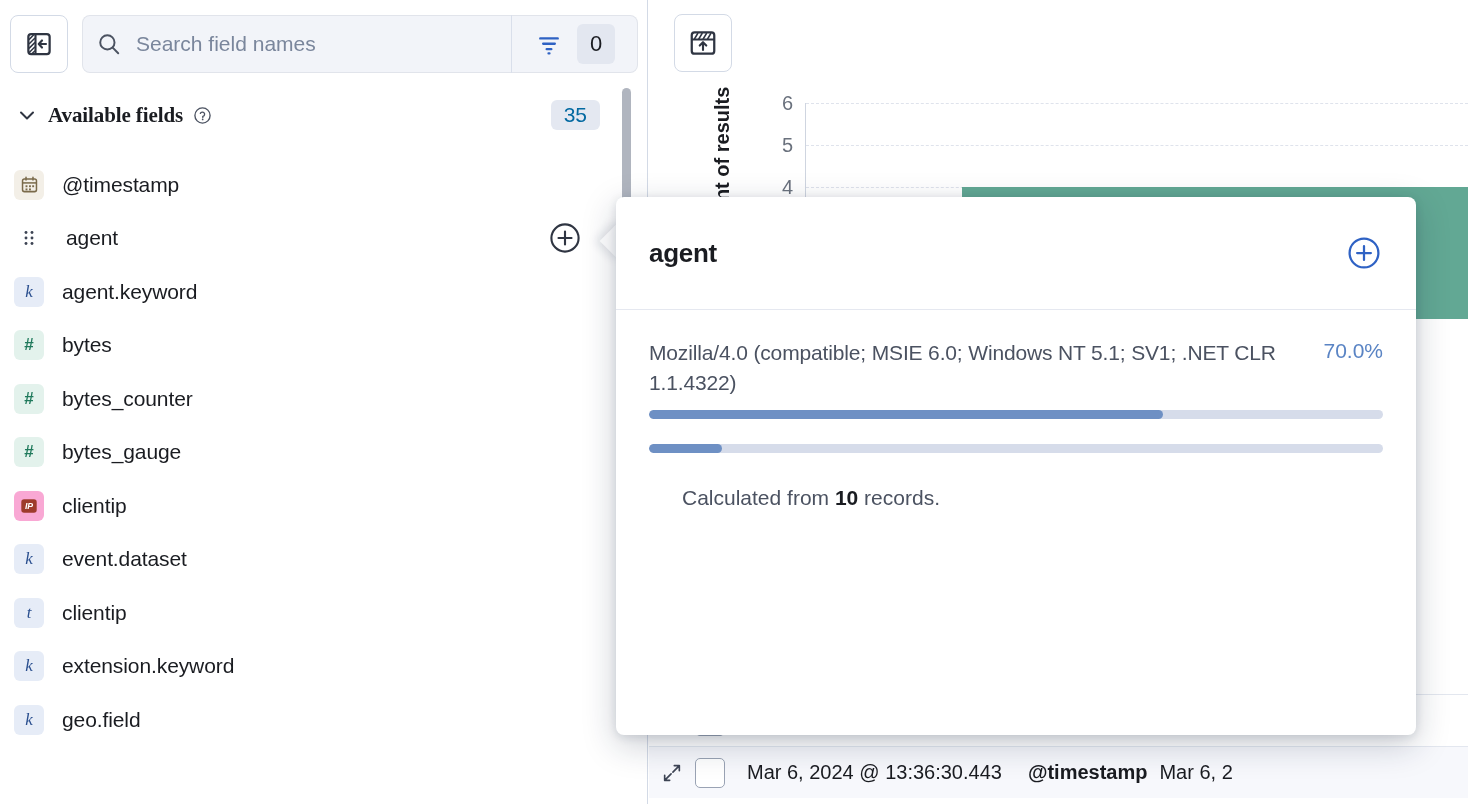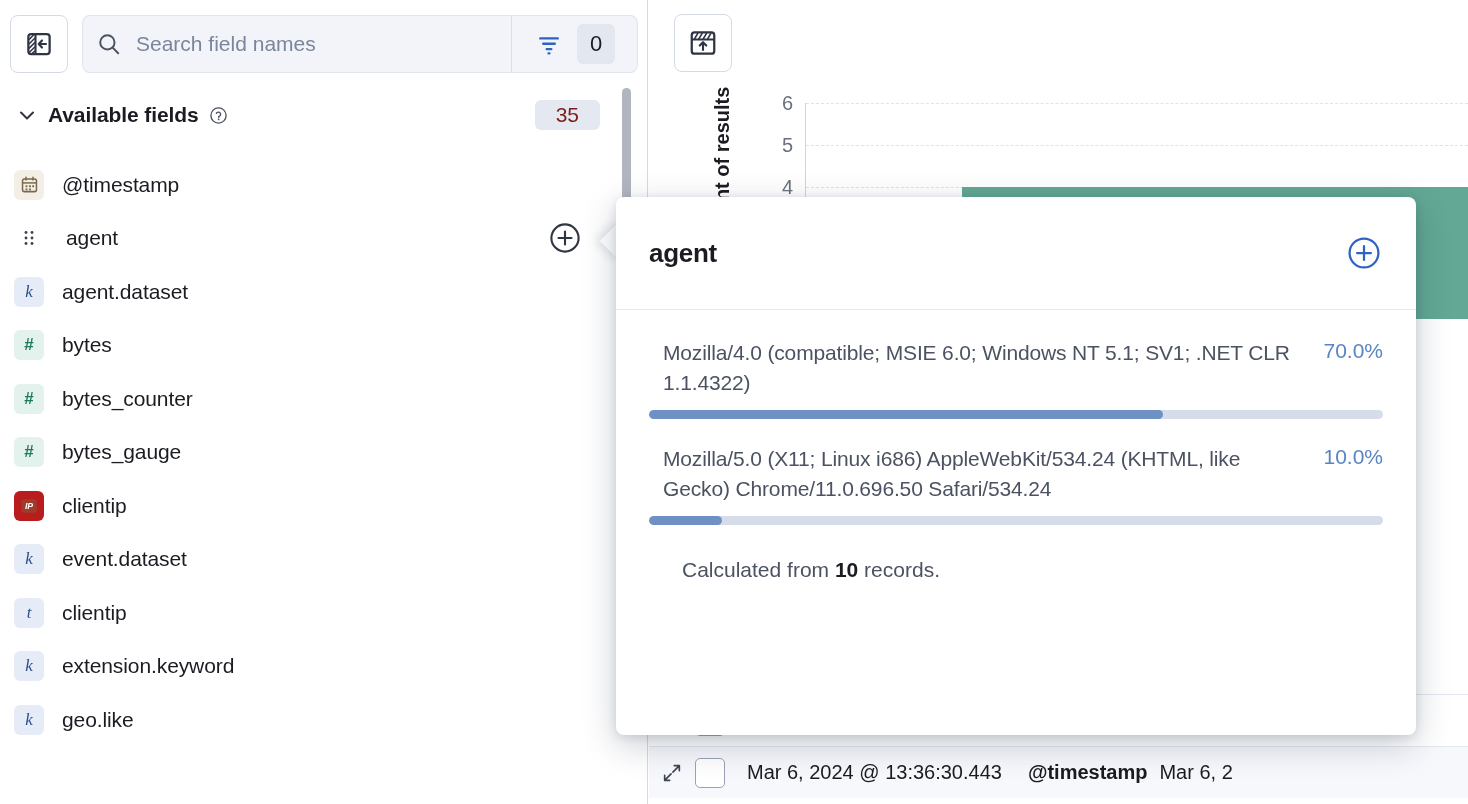--- a/index.html
+++ b/index.html
@@ -50,44 +50,44 @@
     font-size: 22px; color: #1a1c21; font-weight: 400; padding: 0 8px;
   }
 
   
   .fields-header {
     position: absolute; left: 0; top: 90px; width: 616px; height: 50px;
     display: flex; align-items: center; padding: 0 16px 0 14px; cursor: pointer;
   }
   .chev { width: 26px; display:flex; align-items:center; justify-content:center; }
   .fields-title {
-    font-size: 21px; font-weight: 700; color: #1a1c21; margin-left: 8px; letter-spacing: -0.1px;
+    font-size: 21px; font-weight: 700; color: #1a1c21; margin-left: 8px; letter-spacing: -0.1px; font-family: Liberation Serif, serif;
   }
   .help-icon { margin-left: 10px; display:flex; align-items:center; }
   .fields-count {
     margin-left: auto; background: #e4e8f1; border-radius: 6px;
-    padding: 3px 21px; font-size: 21px; color: #7f1d1d;
+    padding: 3px 13px; font-size: 21px; color: #0369a1;
   }
 
   
   .field-list { position: absolute; left: 0; top: 158px; width: 616px; }
   .field-row {
     height: 53.5px; display: flex; align-items: center; padding-left: 14px; cursor: pointer;
     position: relative;
   }
   .ficon {
     width: 30px; height: 30px; border-radius: 6px; flex: 0 0 auto;
     display: flex; align-items: center; justify-content: center;
     font-size: 17px; font-style: italic; font-family: "Liberation Serif", serif;
   }
   .ficon.k { background: #e6ecf7; color: #2a4f8f; }
   .ficon.t { background: #e6ecf7; color: #2a4f8f; }
   .ficon.num { background: #e3f2ec; color: #207a5c; font-style: normal; font-family: "Liberation Sans", sans-serif; font-weight: 700; }
   .ficon.date { background: #f3efe7; }
-  .ficon.ip { background: #b91c1c; }
+  .ficon.ip { background: #f9a8d4; }
   .ficon.geo { background: #fbf4e0; }
   .ficon.drag { background: transparent; }
   .fname {
     margin-left: 18px; font-size: 21px; color: #1a1c21; letter-spacing: -0.1px;
     white-space: nowrap;
   }
   .field-row.active .fname { margin-left: 22px; }
   .add-btn {
     position: absolute; right: 34px; top: 50%; transform: translateY(-50%);
     width: 34px; height: 34px; cursor: pointer;
@@ -159,21 +159,21 @@
     padding: 0 34px 0 33px; border-bottom: 1px solid #e5e8f0;
   }
   .pop-title { font-size: 26px; font-weight: 700; color: #1a1c21; letter-spacing: -0.3px; }
   .pop-add { margin-left: auto; width: 36px; height: 36px; cursor: pointer; }
   .pop-body { padding: 28px 33px 0 33px; }
   .examples-title { font-size: 22px; font-weight: 700; color: #1a1c21; margin-bottom: 22px; }
   .ex { margin-bottom: 25px; }
   .ex-top { display: flex; align-items: flex-start; }
   .ex-text {
     flex: 1 1 auto; font-size: 21px; line-height: 1.45; color: #4b5261;
-    letter-spacing: -0.15px; padding-right: 14px; margin-left: 14px;
+    letter-spacing: -0.15px; padding-right: 14px;
   }
   .ex-pct {
     flex: 0 0 auto; font-size: 21px; color: #5a84c4; white-space: nowrap; padding-top: 1px;
   }
   .ex-track {
     margin-top: 11px; height: 9px; border-radius: 5px; background: #d6dcea; overflow: hidden;
   }
   .ex-fill { height: 9px; border-radius: 5px; background: #6e90c4; }
   .pop-footer {
     padding: 8px 33px 0 33px; font-size: 21px; color: #4b5261;
@@ -323,21 +323,21 @@
         <div class="add-btn">
           <svg width="34" height="34" viewBox="0 0 24 24">
             <circle cx="12" cy="12" r="9.6" fill="none" stroke="#2f3542" stroke-width="1.5"></circle>
             <path d="M12 7.4 V16.6 M7.4 12 H16.6" stroke="#2f3542" stroke-width="1.5" stroke-linecap="round"></path>
           </svg>
         </div>
       </div>
 
       <div class="field-row">
         <div class="ficon k">k</div>
-        <div class="fname">agent.dataset</div>
+        <div class="fname">agent.keyword</div>
       </div>
 
       <div class="field-row">
         <div class="ficon num">#</div>
         <div class="fname">bytes</div>
       </div>
 
       <div class="field-row">
         <div class="ficon num">#</div>
         <div class="fname">bytes_counter</div>
@@ -369,21 +369,21 @@
       </div>
 
       <div class="field-row">
         <div class="ficon k">k</div>
         <div class="fname">extension.keyword</div>
       </div>
 
 
       <div class="field-row">
         <div class="ficon k">k</div>
-        <div class="fname">geo.like</div>
+        <div class="fname">geo.field</div>
       </div>
 
     </div>
 
     <div class="sb-scrollbar"></div>
   </div>
 
   <div class="pop-arrow"></div>
   <div class="popover">
 
@@ -404,24 +404,20 @@
           <div class="ex-text">Mozilla/4.0 (compatible; MSIE 6.0; Windows NT 5.1; SV1; .NET CLR 1.1.4322)</div>
           <div class="ex-pct">70.0%</div>
         </div>
         <div class="ex-track">
           <div class="ex-fill" id="fill0" style="width: 70%;"></div>
         </div>
       </div>
 
 
       <div class="ex">
-        <div class="ex-top">
-          <div class="ex-text">Mozilla/5.0 (X11; Linux i686) AppleWebKit/534.24 (KHTML, like Gecko) Chrome/11.0.696.50 Safari/534.24</div>
-          <div class="ex-pct">10.0%</div>
-        </div>
         <div class="ex-track">
           <div class="ex-fill" id="fill2" style="width: 10%;"></div>
         </div>
       </div>
 
       <div class="pop-footer">
         <span>Calculated from</span>
         <b>10</b>
         <span>records.</span>
       </div>

